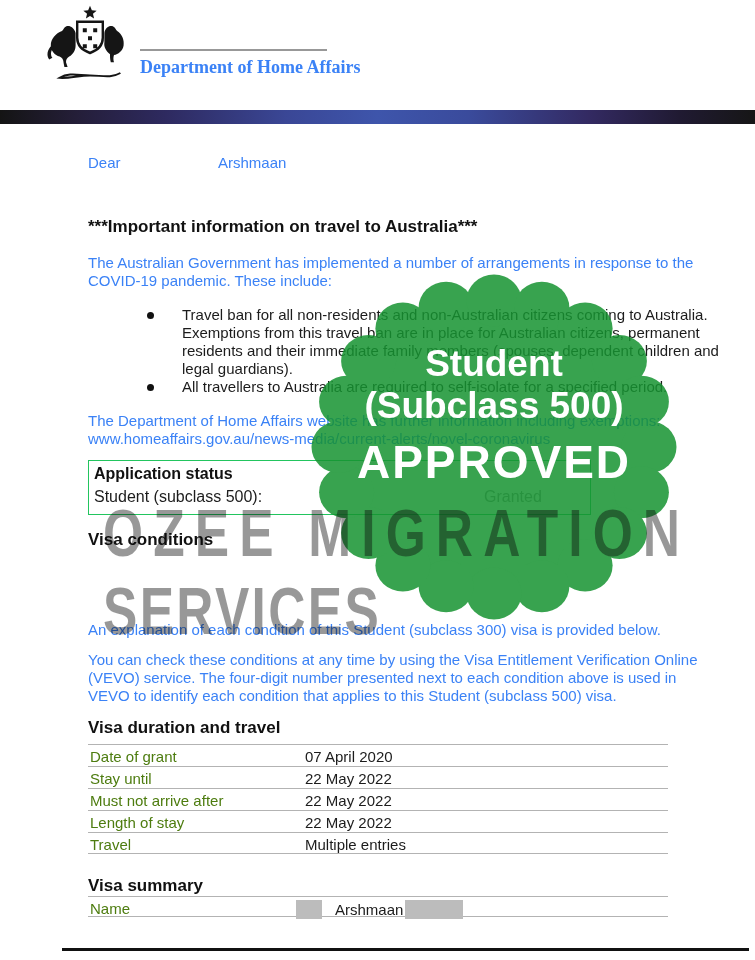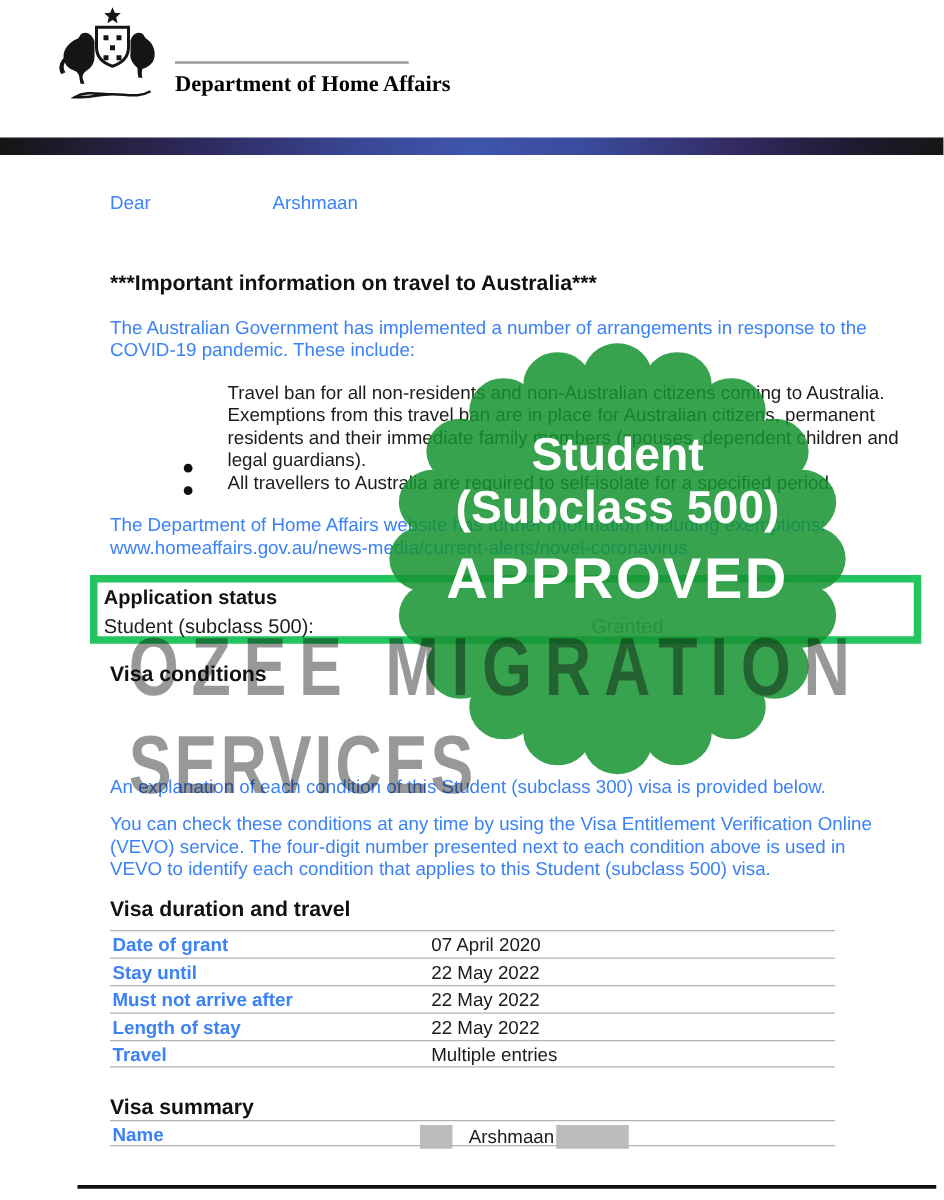--- a/index.html
+++ b/index.html
@@ -6,55 +6,55 @@
   html,body { background:#fff; }
   .page {
     position:relative; width:755px; height:960px; background:#ffffff;
     font-family:"Liberation Sans", sans-serif; color:#1c1c1c; overflow:hidden;
     margin:0 auto;
   }
   
   .logo { position:absolute; left:42px; top:4px; }
   .hdr-gov  { position:absolute; left:140px; top:26px; font-family:"Liberation Serif",serif; font-weight:bold; font-size:17px; color:#222; }
   .hdr-rule { position:absolute; left:140px; top:49px; width:187px; height:2px; background:#989898; }
-  .hdr-dept { position:absolute; left:140px; top:57px; font-family:"Liberation Serif",serif; font-weight:bold; font-size:18px; color:#000000; }
+  .hdr-dept { position:absolute; left:140px; top:57px; font-family:"Liberation Serif",serif; font-weight:bold; font-size:18px; color:#3b82f6; }
   .topbar {
     position:absolute; left:0; top:110px; width:755px; height:14px;
     background:linear-gradient(90deg,#141414 0%,#241e38 10%,#2e2a60 22%,#3a4796 38%,#3e55ab 50%,#3a4b9c 62%,#332a62 78%,#201a32 90%,#161616 100%);
   }
   
   .bt { position:absolute; font-size:15px; line-height:18px; color:#3b82f6; }
   #salutation { left:88px; top:154px; }
   #recipient  { position:absolute; left:130px; top:0; white-space:nowrap; }
   #grant      { left:88px; top:185px; }
   .h-bold { position:absolute; left:88px; font-size:17px; font-weight:bold; color:#111; }
   #imp-heading { top:217px; }
   #covid { left:88px; top:254px; }
   #bullets { position:absolute; left:145px; top:306px; font-size:15px; line-height:18px; }
-  .bullet-item { display:flex;align-items:flex-end; }
+  .bullet-item { display:flex; }
   .bullet-dot { width:37px; flex:0 0 37px; }
   .bullet-dot::after { content:""; display:block; width:7px; height:7px; border-radius:50%; background:#111; margin-top:6px; margin-left:2px; }
   #website { left:88px; top:412px; }
   
-  #status-box { position:absolute; left:72px; top:460px; width:665px; height:55px; border:6px solid #22c55e; }
+  #status-box { position:absolute; left:88px; top:460px; width:503px; height:55px; border:1px solid #22c55e; }
   .status-heading { position:absolute; left:5px; top:4px;  font-size:16px; font-weight:bold; color:#111; }
   .status-label   { position:absolute; left:5px; top:27px; font-size:16px; }
   .status-value   { position:absolute; left:395px; top:27px; font-size:16px; color:#8f8f8f; }
   
   #conditions-heading { top:530px; }
   #conditions-list { left:88px; top:551px; line-height:20px; }
   #explanation { left:88px; top:621px; }
   #vevo { left:88px; top:651px; }
   
   #duration-heading { top:718px; }
   #duration-table { position:absolute; left:88px; top:744px; width:580px; }
   .trow { position:relative; height:22px; border-top:1px solid #b3b3b3; font-size:15px; }
   .trow:last-child { border-bottom:1px solid #b3b3b3; }
-  .tlabel { position:absolute; left:2px; top:3px; font-weight:bold; color:#3b82f6; }
-  .tvalue { position:absolute; left:217px; top:3px; display:flex; align-items:center; gap:0;margin-left:40px; }
+  .tlabel { position:absolute; left:2px; top:3px; font-weight:normal; color:#4d7c0f; }
+  .tvalue { position:absolute; left:217px; top:3px; display:flex; align-items:center; gap:0; }
   .redact { background:#bcbcbc; height:19px; display:inline-block; }
   .redact.small { width:26px; margin-right:13px; margin-left:-9px; }
   .redact.wide  { width:58px; margin-left:2px; }
   #summary-heading { top:876px;text-align:center; }
   #summary-table { position:absolute; left:88px; top:896px; width:580px; }
   #summary-table .trow { height:21px; }
   #bottom-rule { position:absolute; left:62px; top:948px; width:687px; height:3px; background:#111; }
   
   #stamp-svg { position:absolute; left:0; top:0; z-index:20; pointer-events:none; }
   .stamp-txt { fill:#ffffff; font-family:"Liberation Sans",sans-serif; font-weight:bold; }

